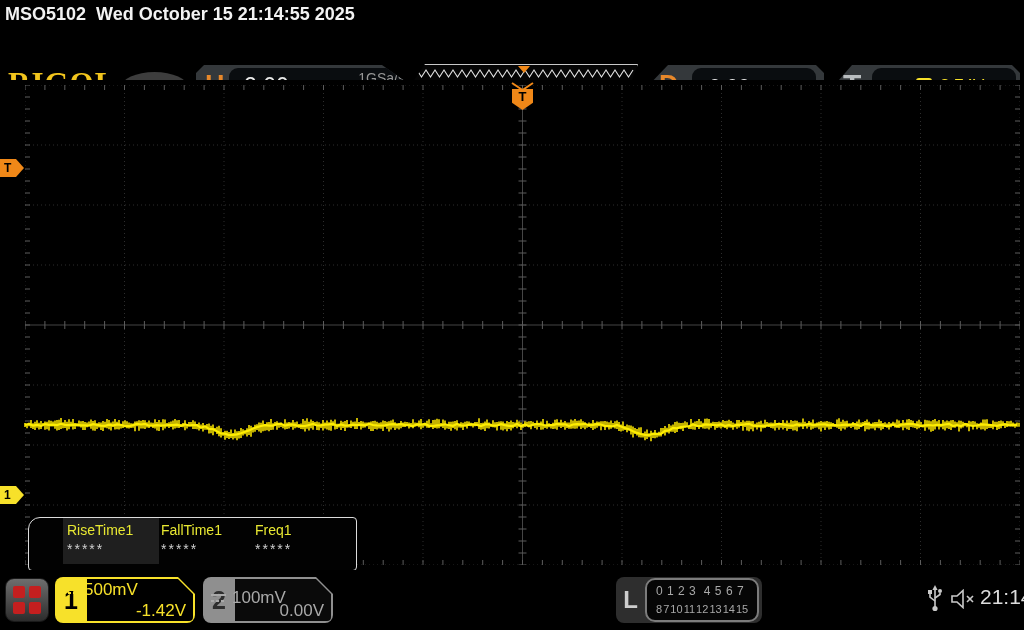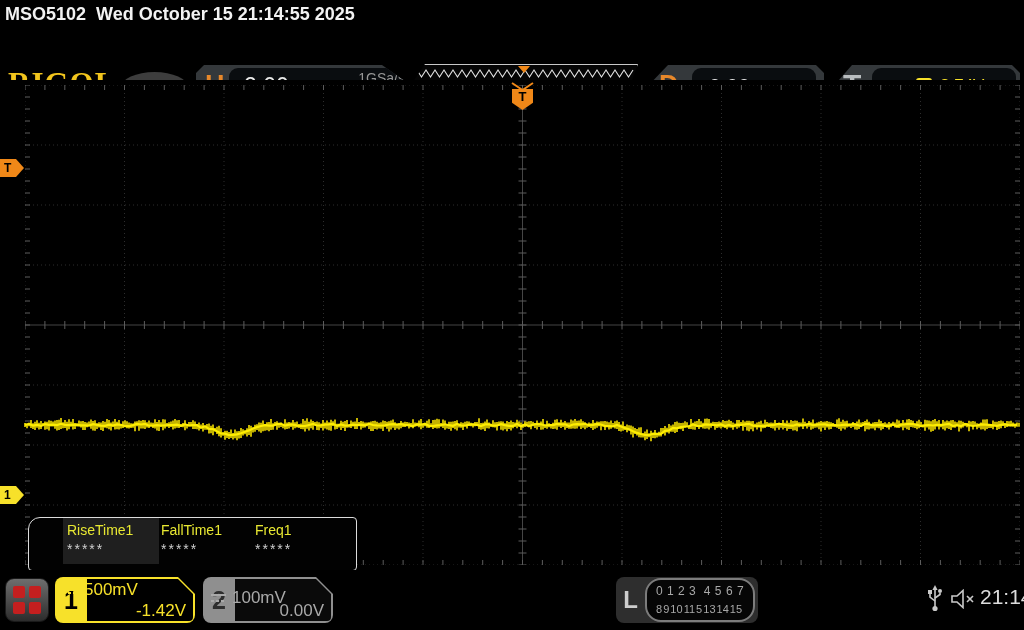--- a/index.html
+++ b/index.html
@@ -108,21 +108,21 @@
   #ch1-block { left:55px; width:140px; background:#f7e12a; }
   #ch1-block .ch-line1, #ch1-block .ch-line2 { color:#f7e12a; }
   #ch2-block { left:203px; width:130px; background:#8f8f8f; }
   #ch2-block .ch-num { color:#2e2e2e; }
   #ch2-block .ch-body { background:#0a0a0a; }
   #ch2-block .ch-line1, #ch2-block .ch-line2 { color:#a9a9a9;margin-top:8px; }
 
   #l-block { position:absolute; left:616px; top:7px; height:46px; background:#2e2e2e; border-radius:8px;
     display:flex; align-items:center; }
   #l-block .l-letter { width:29px; text-align:center; color:#cdcdcd; font-weight:bold; font-size:24px; }
-  #l-block .l-digits { margin:2px 3px 2px 0; background:#060606; border:2px solid #7c7c7c; border-radius:16px;
+  #l-block .l-digits { margin:2px 3px 2px 0; background:#060606; border:2px solid #7c7c7c; border-radius:10px;
     padding:2px 9px; }
   #l-block .l-digits div { color:#a8a8a8; font-size:12px; line-height:18px; white-space:pre; letter-spacing:.5px; }
 
   #usb-icon { position:absolute; left:926px; top:15px; }
   #mute-icon { position:absolute; left:950px; top:19px; }
   #clock { position:absolute; left:980px; top:15px; color:#dcdcdc; font-size:21px; }
 </style>
 </head>
 <body>
 
@@ -553,21 +553,21 @@
       </svg>
       <span>100mV</span>
     </div>
     <span class="ch-line2">0.00V</span>
   </div>
 
   <div id="l-block">
     <span class="l-letter">L</span>
     <div class="l-digits">
       <div>0 1 2 3  4 5 6 7</div>
-      <div style="font-size:11px; letter-spacing:0; word-spacing:-2px;">8 9 10 11 5 13 14 15</div>
+      <div style="font-size:11px; letter-spacing:0; word-spacing:-2px;">8 7 10 11 12 13 14 15</div>
     </div>
   </div>
 
   <svg id="usb-icon" width="18" height="28">
     <g stroke="#c9c9c9" stroke-width="1.6" fill="none">
       <line x1="9" y1="22" x2="9" y2="4"></line>
       <path d="M9 16 L4 12 V9"></path>
       <path d="M9 13 L14 9.5 V8"></path>
     </g>
     <circle cx="9" cy="23.5" r="2.6" fill="#c9c9c9"></circle>

